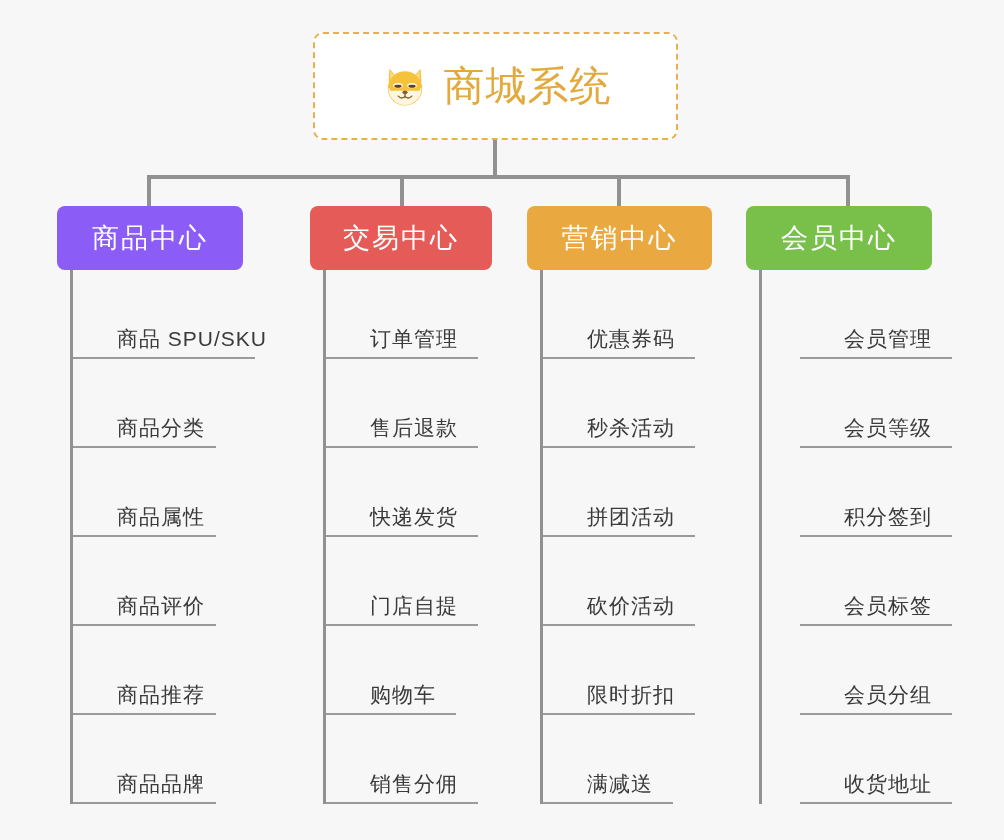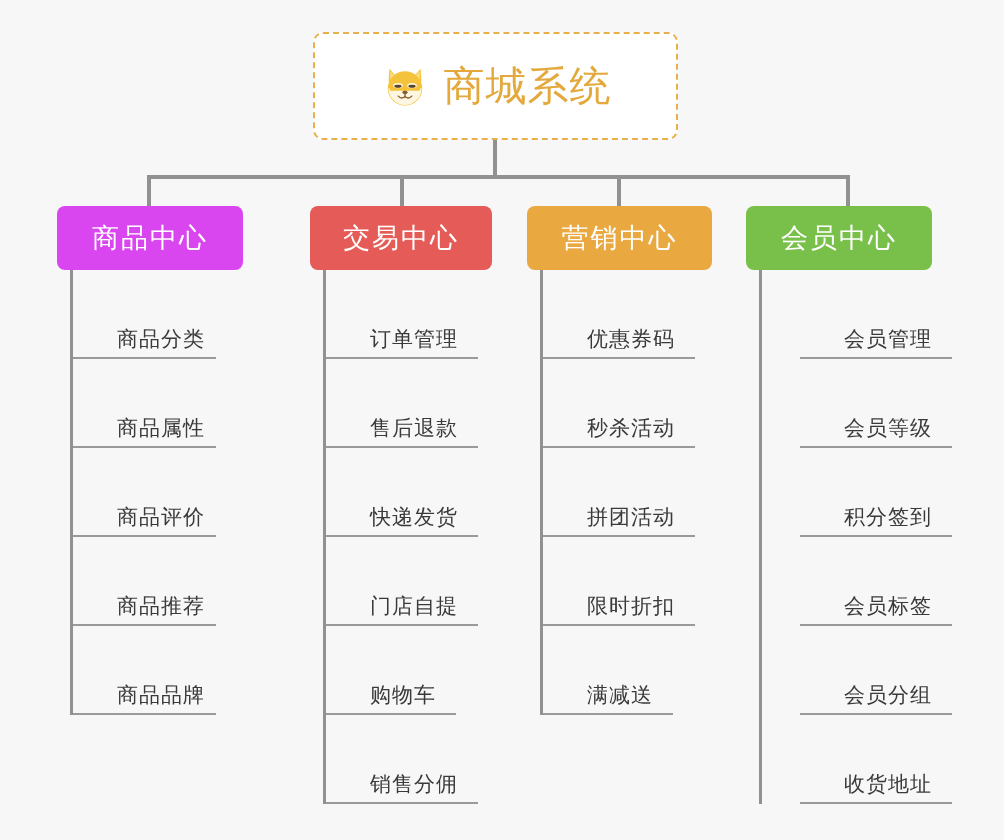--- a/index.html
+++ b/index.html
@@ -161,24 +161,28 @@
   </div>
 
   <div class="conn conn-v-root" style="background: rgb(145, 145, 145);"></div>
   <div class="conn conn-h-bus" style="background: rgb(145, 145, 145);"></div>
   <div class="conn conn-v-c1" style="background: rgb(145, 145, 145);"></div>
   <div class="conn conn-v-c2" style="background: rgb(145, 145, 145);"></div>
   <div class="conn conn-v-c3" style="background: rgb(145, 145, 145);"></div>
   <div class="conn conn-v-c4" style="background: rgb(145, 145, 145);"></div>
 
   <div class="column col-1">
-    <div class="cat-header" style="background: #d946ef;">
+    <div class="cat-header" style="background: #8b5cf6;">
       <span class="cat-label">商品中心</span>
     </div>
     <div class="leaf-area" style="border-left-color: rgb(145, 145, 145);">
+      <div class="leaf-row">
+        <span class="leaf-label" style="color: rgb(58, 58, 58);">商品 SPU/SKU</span>
+        <span class="leaf-underline" style="width: 182px; background: rgb(154, 154, 154);"></span>
+      </div>
       <div class="leaf-row">
         <span class="leaf-label" style="color: rgb(58, 58, 58);">商品分类</span>
         <span class="leaf-underline" style="width: 143px; background: rgb(154, 154, 154);"></span>
       </div>
       <div class="leaf-row">
         <span class="leaf-label" style="color: rgb(58, 58, 58);">商品属性</span>
         <span class="leaf-underline" style="width: 143px; background: rgb(154, 154, 154);"></span>
       </div>
       <div class="leaf-row">
         <span class="leaf-label" style="color: rgb(58, 58, 58);">商品评价</span>
@@ -238,20 +242,24 @@
       </div>
       <div class="leaf-row">
         <span class="leaf-label" style="color: rgb(58, 58, 58);">秒杀活动</span>
         <span class="leaf-underline" style="width: 152px; background: rgb(154, 154, 154);"></span>
       </div>
       <div class="leaf-row">
         <span class="leaf-label" style="color: rgb(58, 58, 58);">拼团活动</span>
         <span class="leaf-underline" style="width: 152px; background: rgb(154, 154, 154);"></span>
       </div>
       <div class="leaf-row">
+        <span class="leaf-label" style="color: rgb(58, 58, 58);">砍价活动</span>
+        <span class="leaf-underline" style="width: 152px; background: rgb(154, 154, 154);"></span>
+      </div>
+      <div class="leaf-row">
         <span class="leaf-label" style="color: rgb(58, 58, 58);">限时折扣</span>
         <span class="leaf-underline" style="width: 152px; background: rgb(154, 154, 154);"></span>
       </div>
       <div class="leaf-row">
         <span class="leaf-label" style="color: rgb(58, 58, 58);">满减送</span>
         <span class="leaf-underline" style="width: 130px; background: rgb(154, 154, 154);"></span>
       </div>
     </div>
   </div>
 

